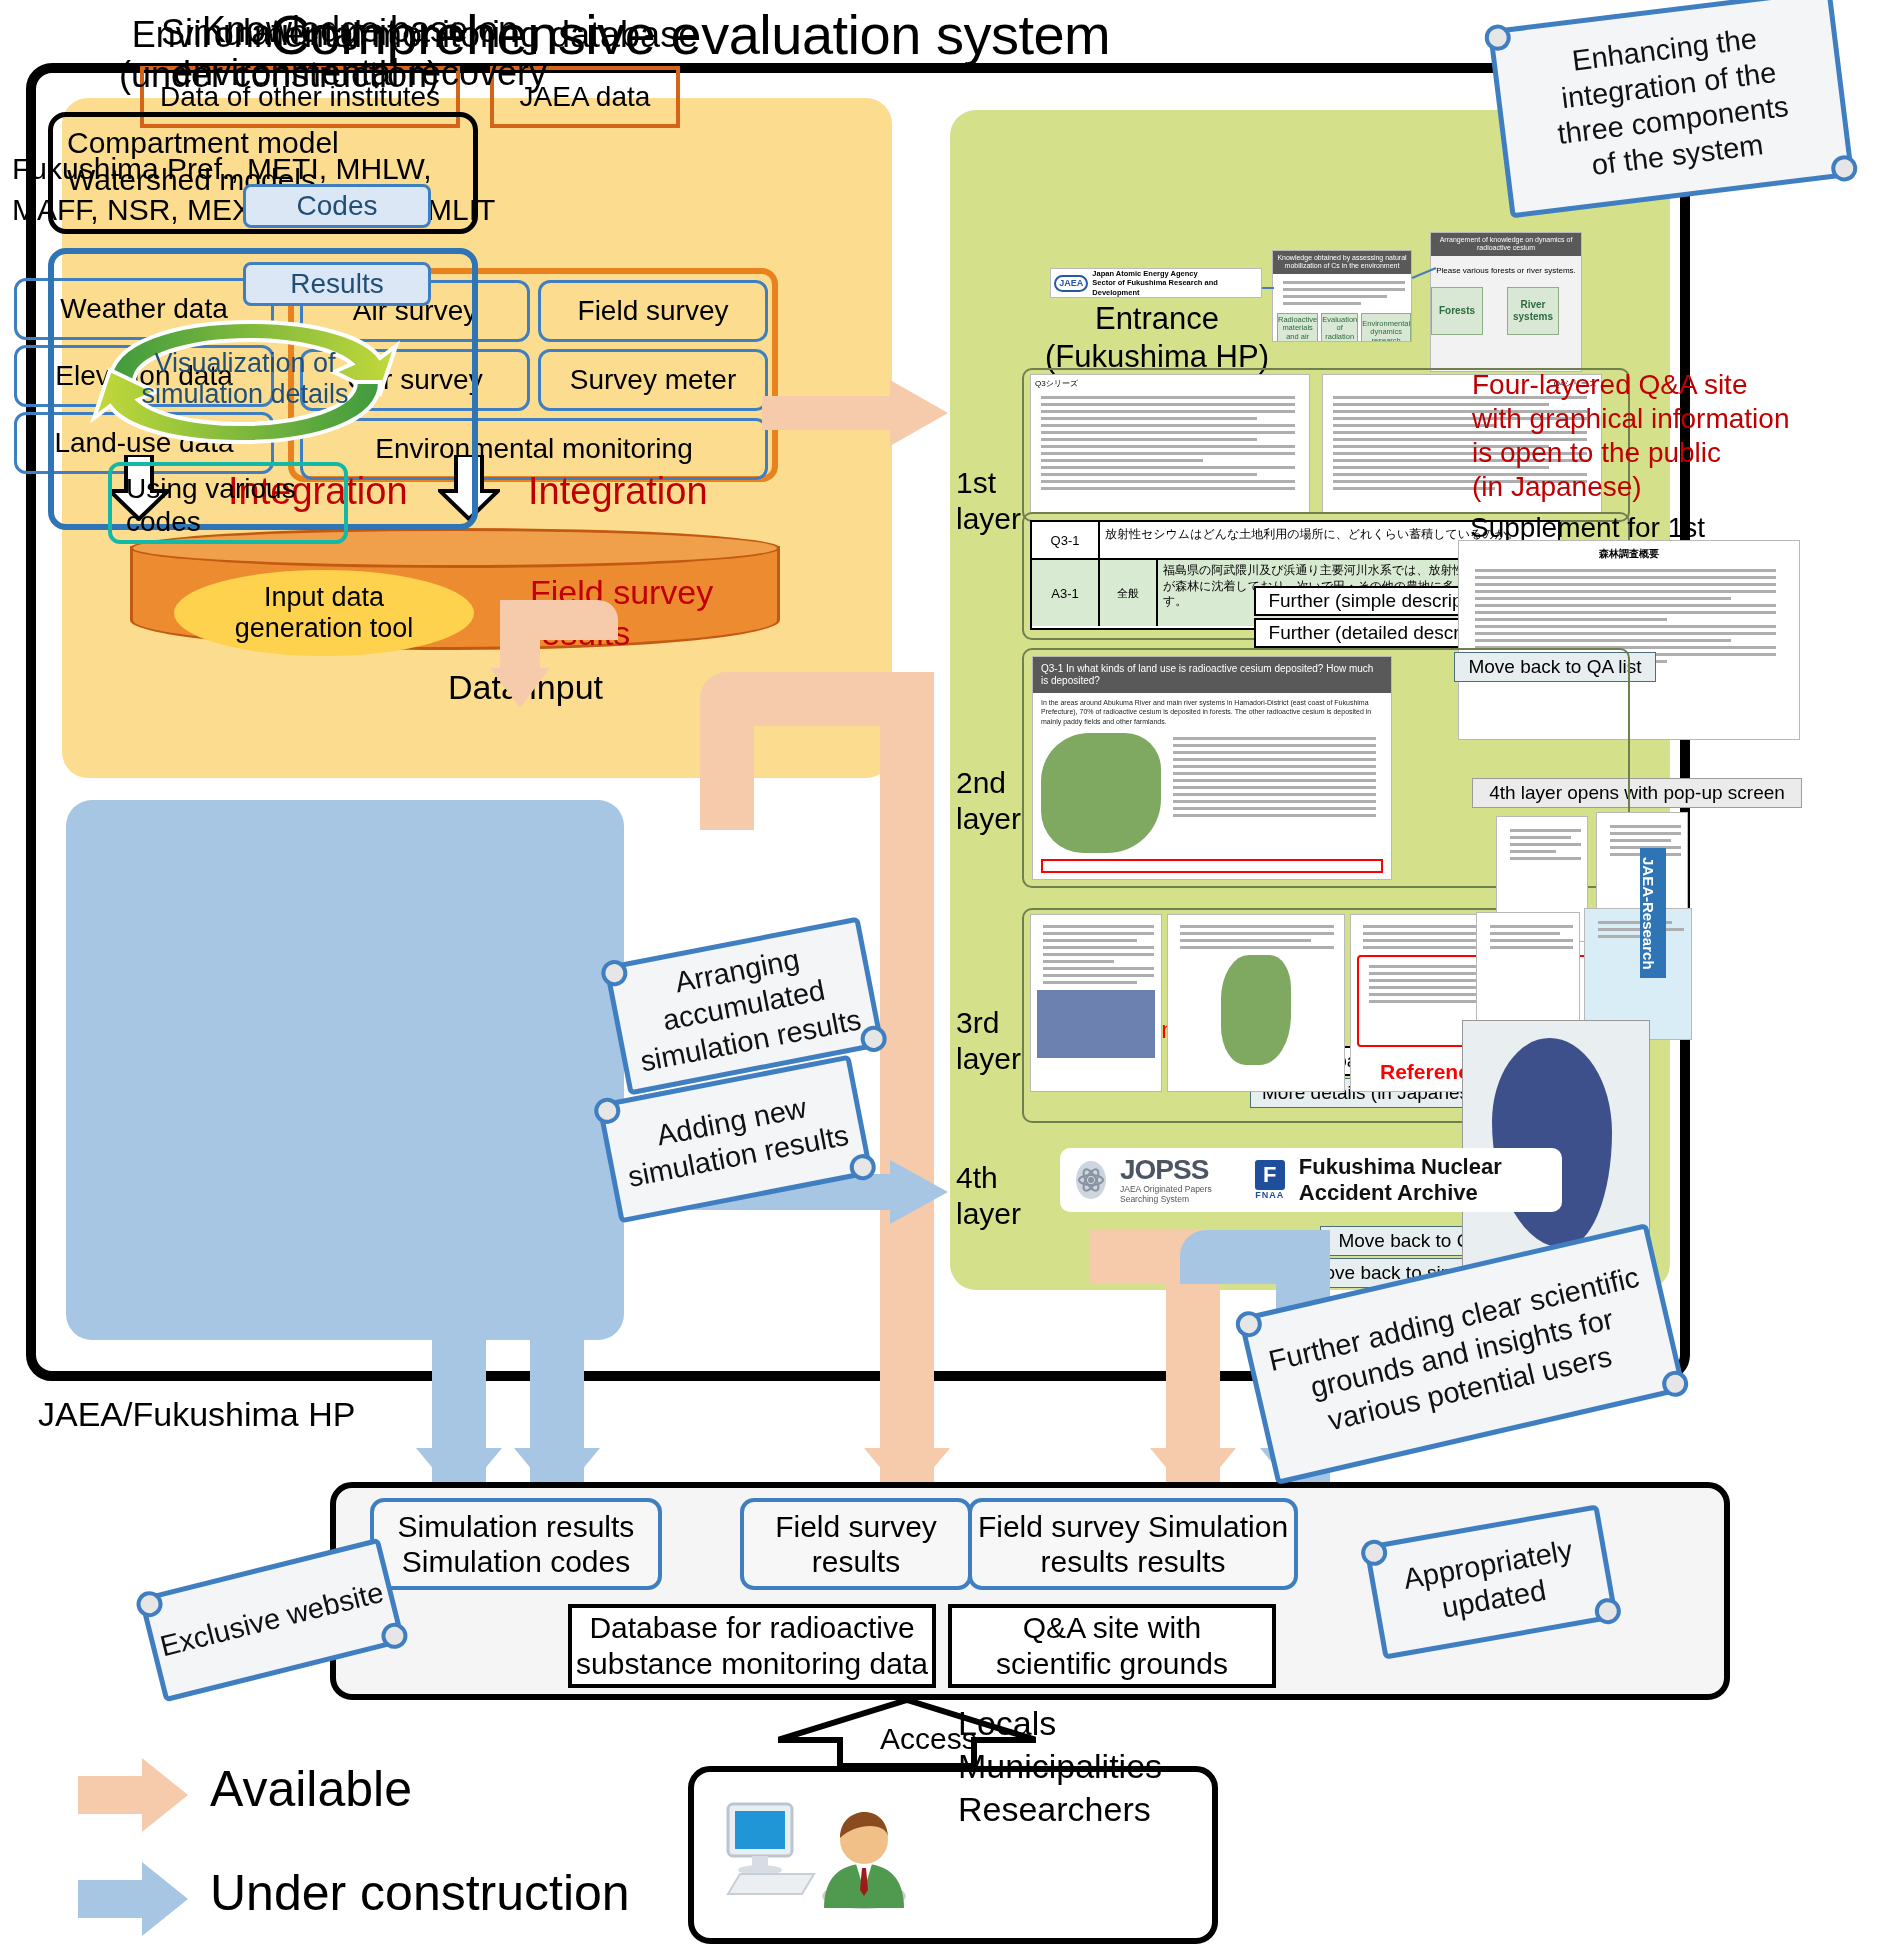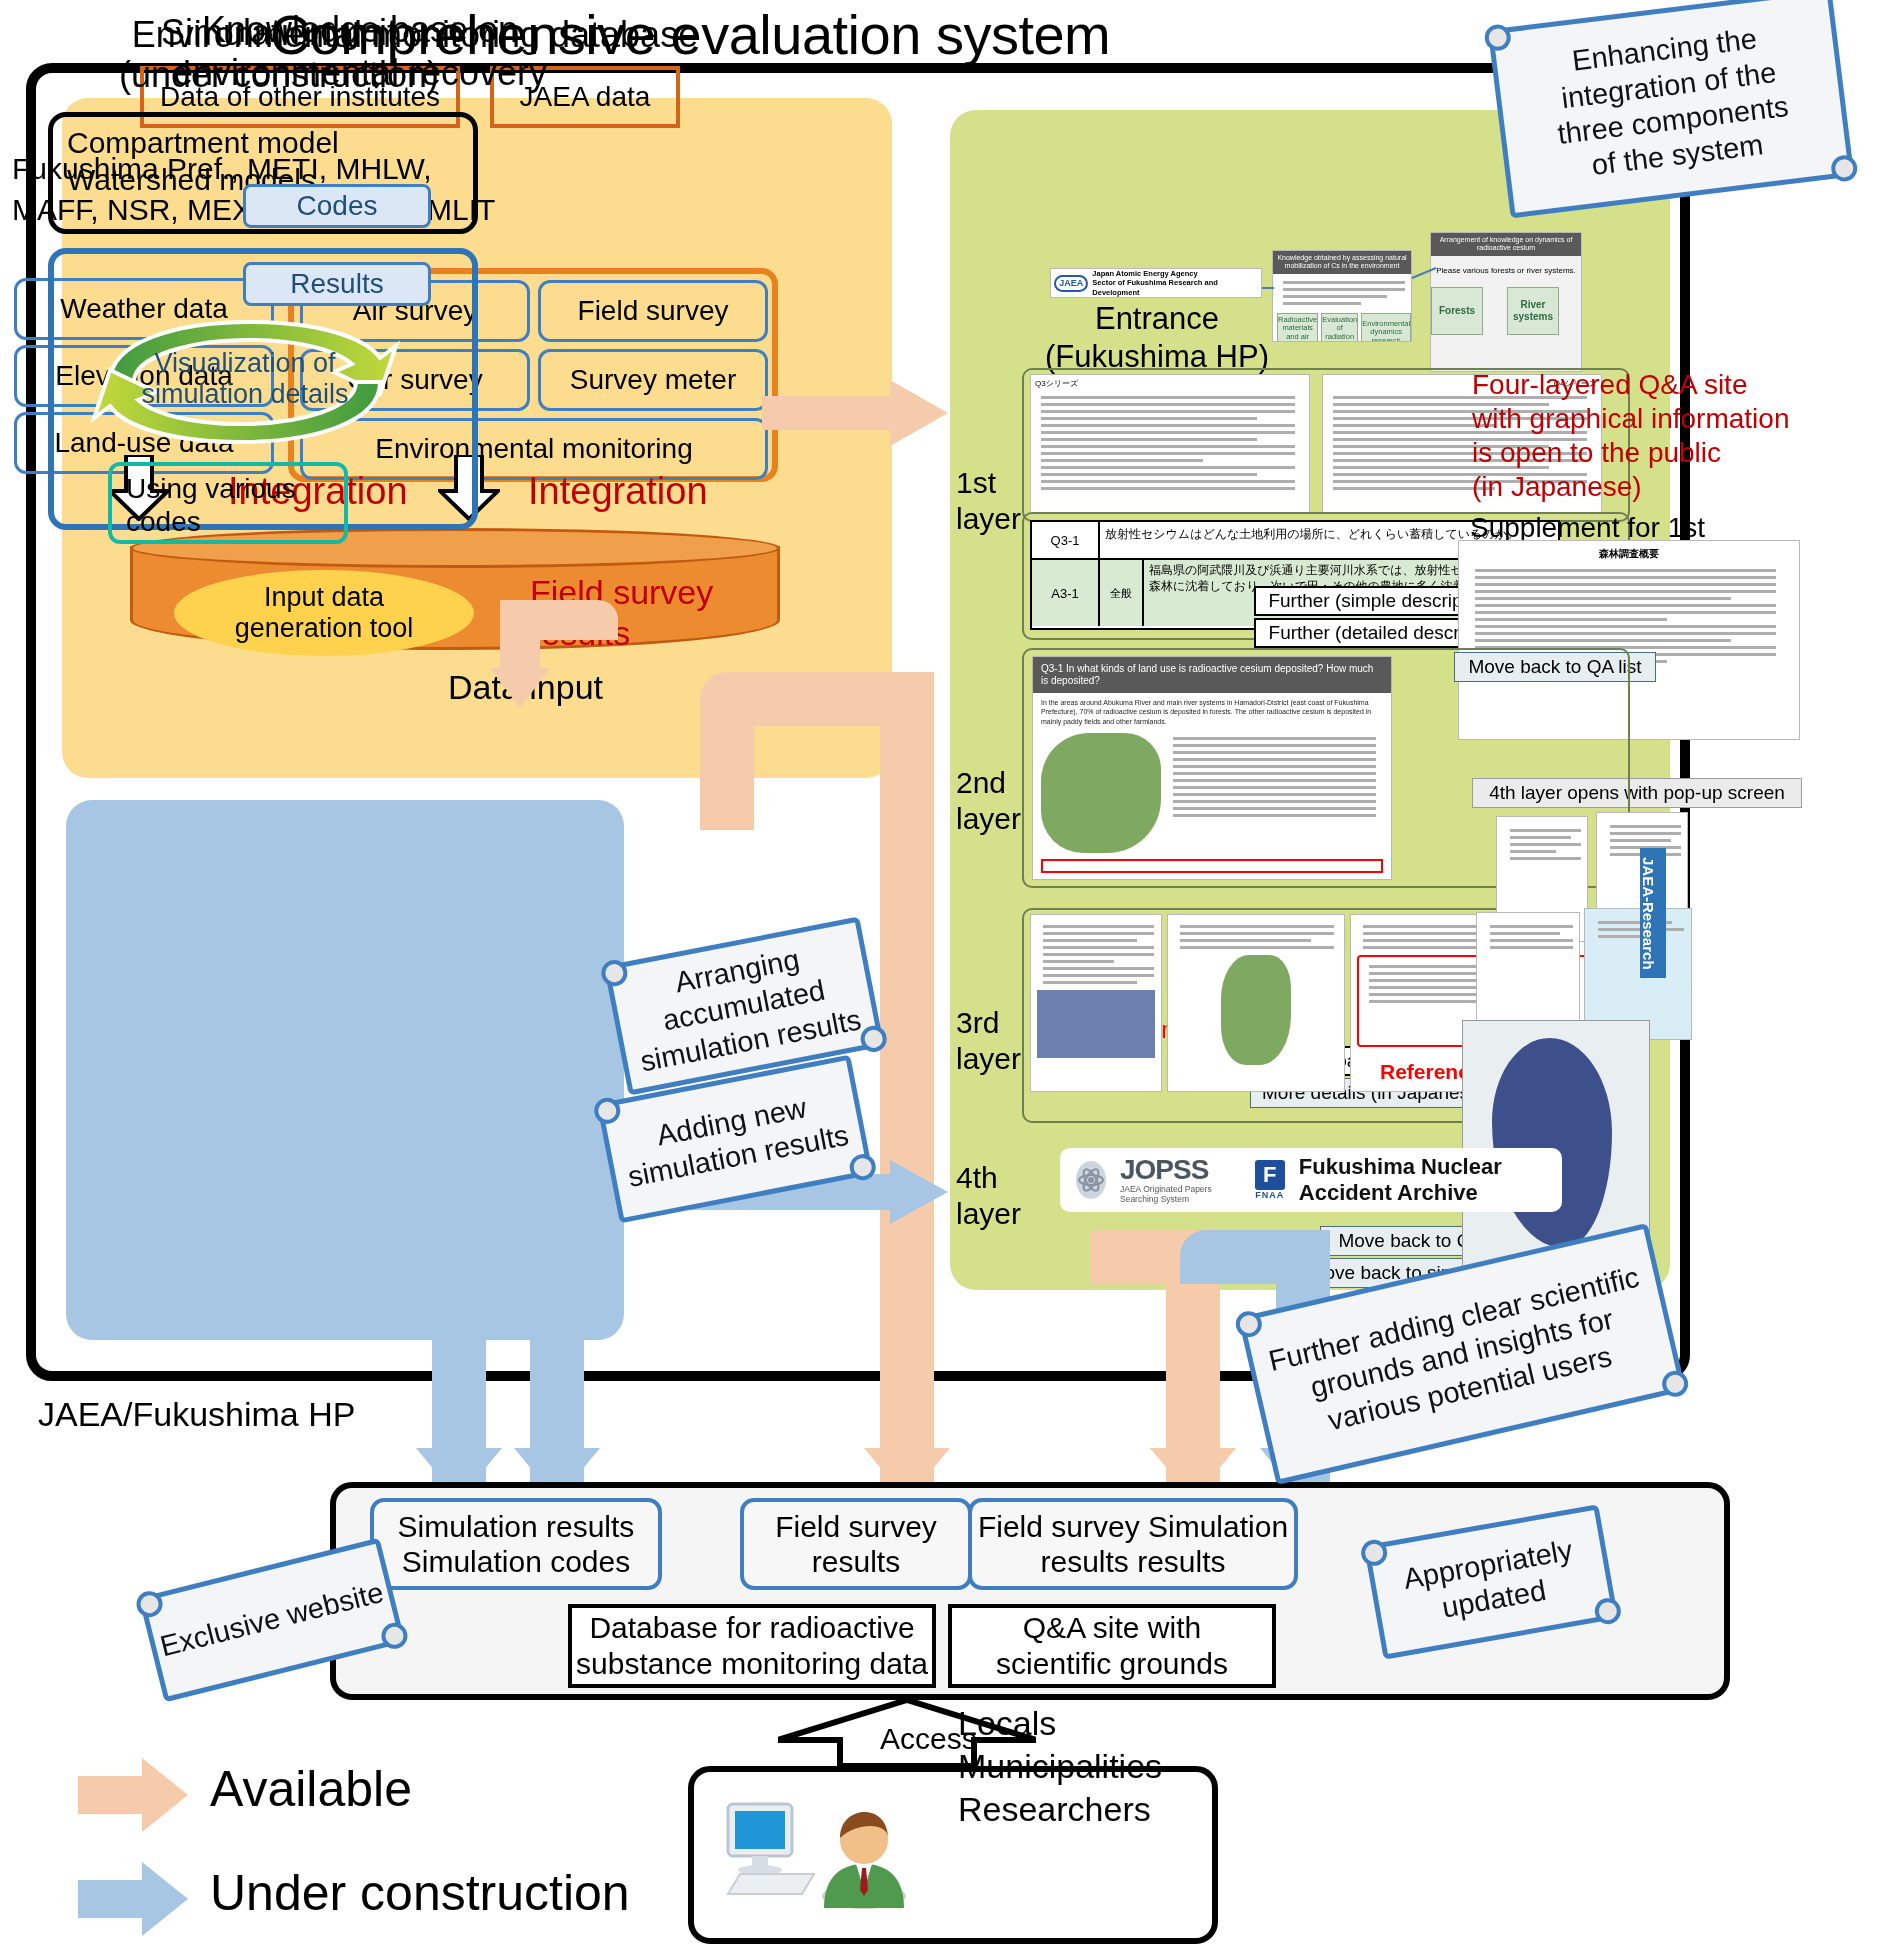--- a/index.html
+++ b/index.html
@@ -465,21 +465,21 @@
 </div>
 
 <div class="abs" id="qa-detail-wrap"></div>
 <div class="abs" id="qa-detail">
   <div style="display:flex;height:38px;border-bottom:2px solid #000">
     <div style="width:68px;border-right:2px solid #000;display:flex;align-items:center;justify-content:center;font-size:13px">Q3-1</div>
     <div style="flex:1;font-size:12px;padding:5px 5px;line-height:1.3">放射性セシウムはどんな土地利用の場所に、どれくらい蓄積しているのか。</div>
   </div>
   <div style="display:flex;height:66px;background:#d9ead3">
     <div style="width:68px;border-right:2px solid #000;display:flex;align-items:center;justify-content:center;font-size:13px">A3-1</div>
-    <div style="width:44px;border-right:2px solid #000;display:flex;align-items:center;justify-content:center;font-size:11px">全般</div>
+    <div style="width:58px;border-right:2px solid #000;display:flex;align-items:center;justify-content:center;font-size:11px">全般</div>
     <div style="flex:1;font-size:12px;padding:3px 5px;line-height:1.3">福島県の阿武隈川及び浜通り主要河川水系では、放射性セシウムの70%が森林に沈着しており、次いで田・その他の農地に多く沈着しています。</div>
   </div>
 </div>
 <div class="abs kb-btn" id="btn-further-simple" style="background:#fff;border:2px solid #000">Further (simple description)</div>
 <div class="abs kb-btn" id="btn-further-detail" style="background:#fff;border:2px solid #000">Further (detailed description)</div>
 
 <div class="abs" id="four-layered-note" style="white-space:pre-line">Four-layered Q&amp;A site
 with graphical information
 is open to the public
 (in Japanese)</div>

